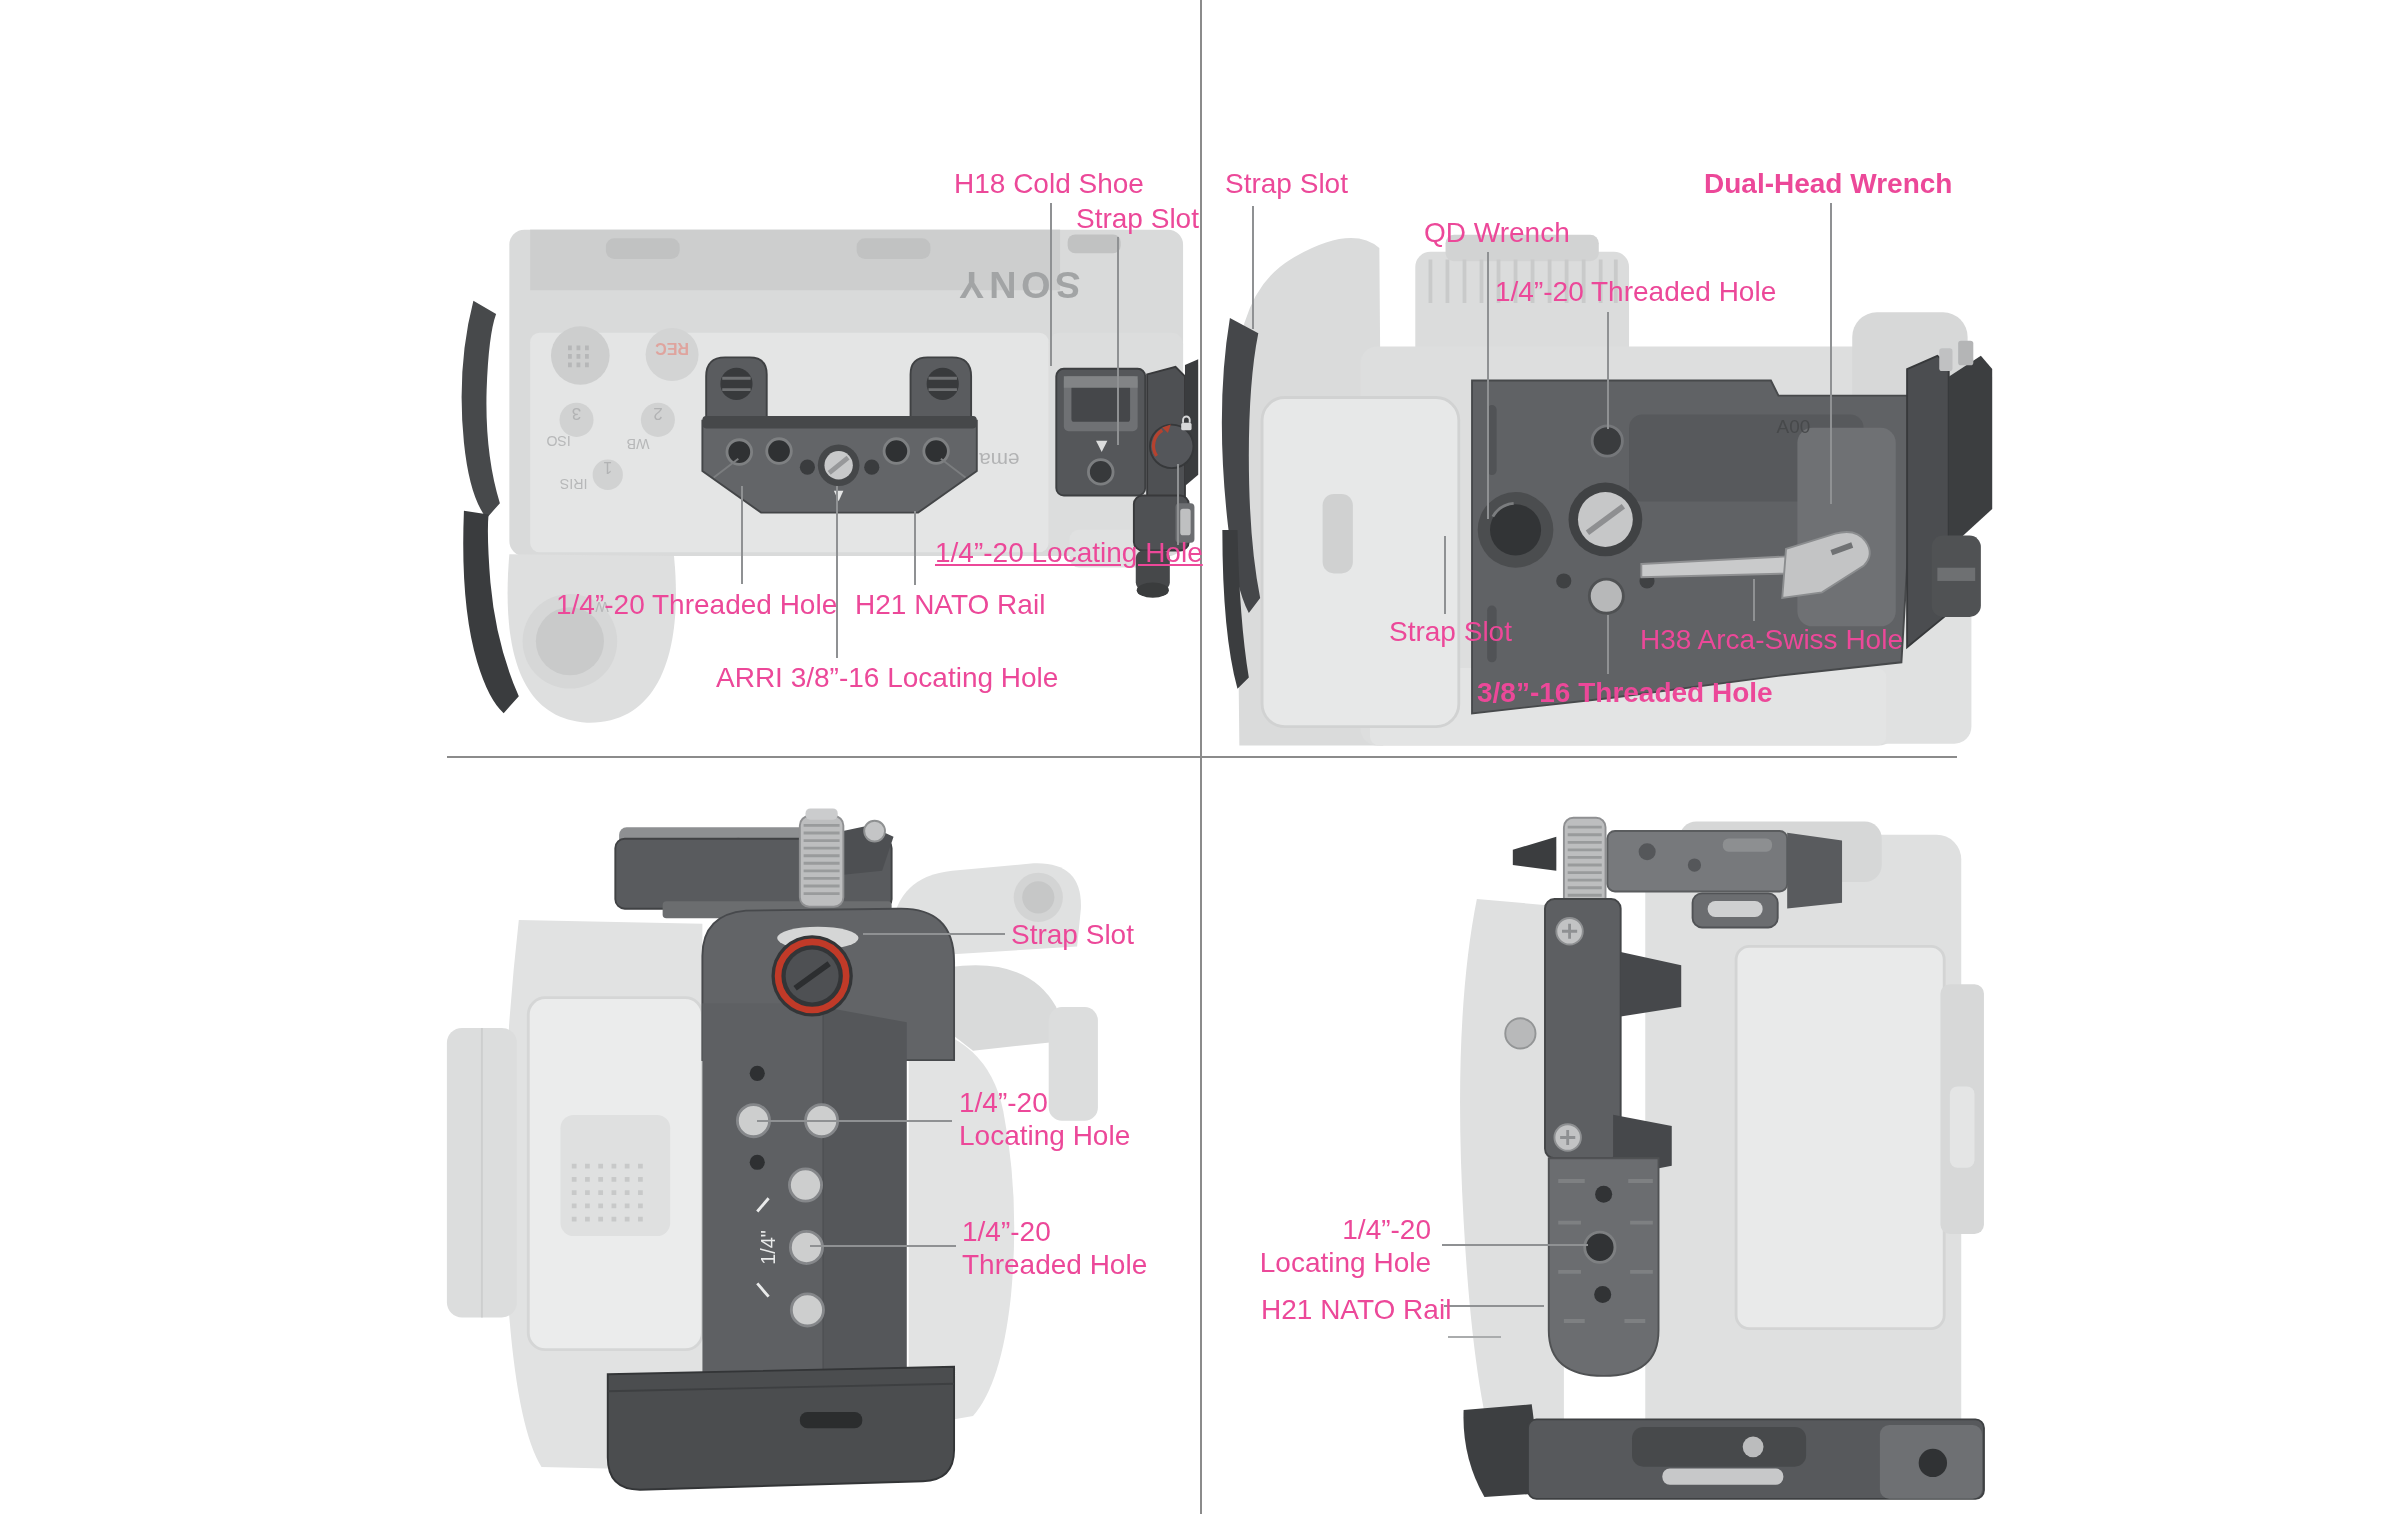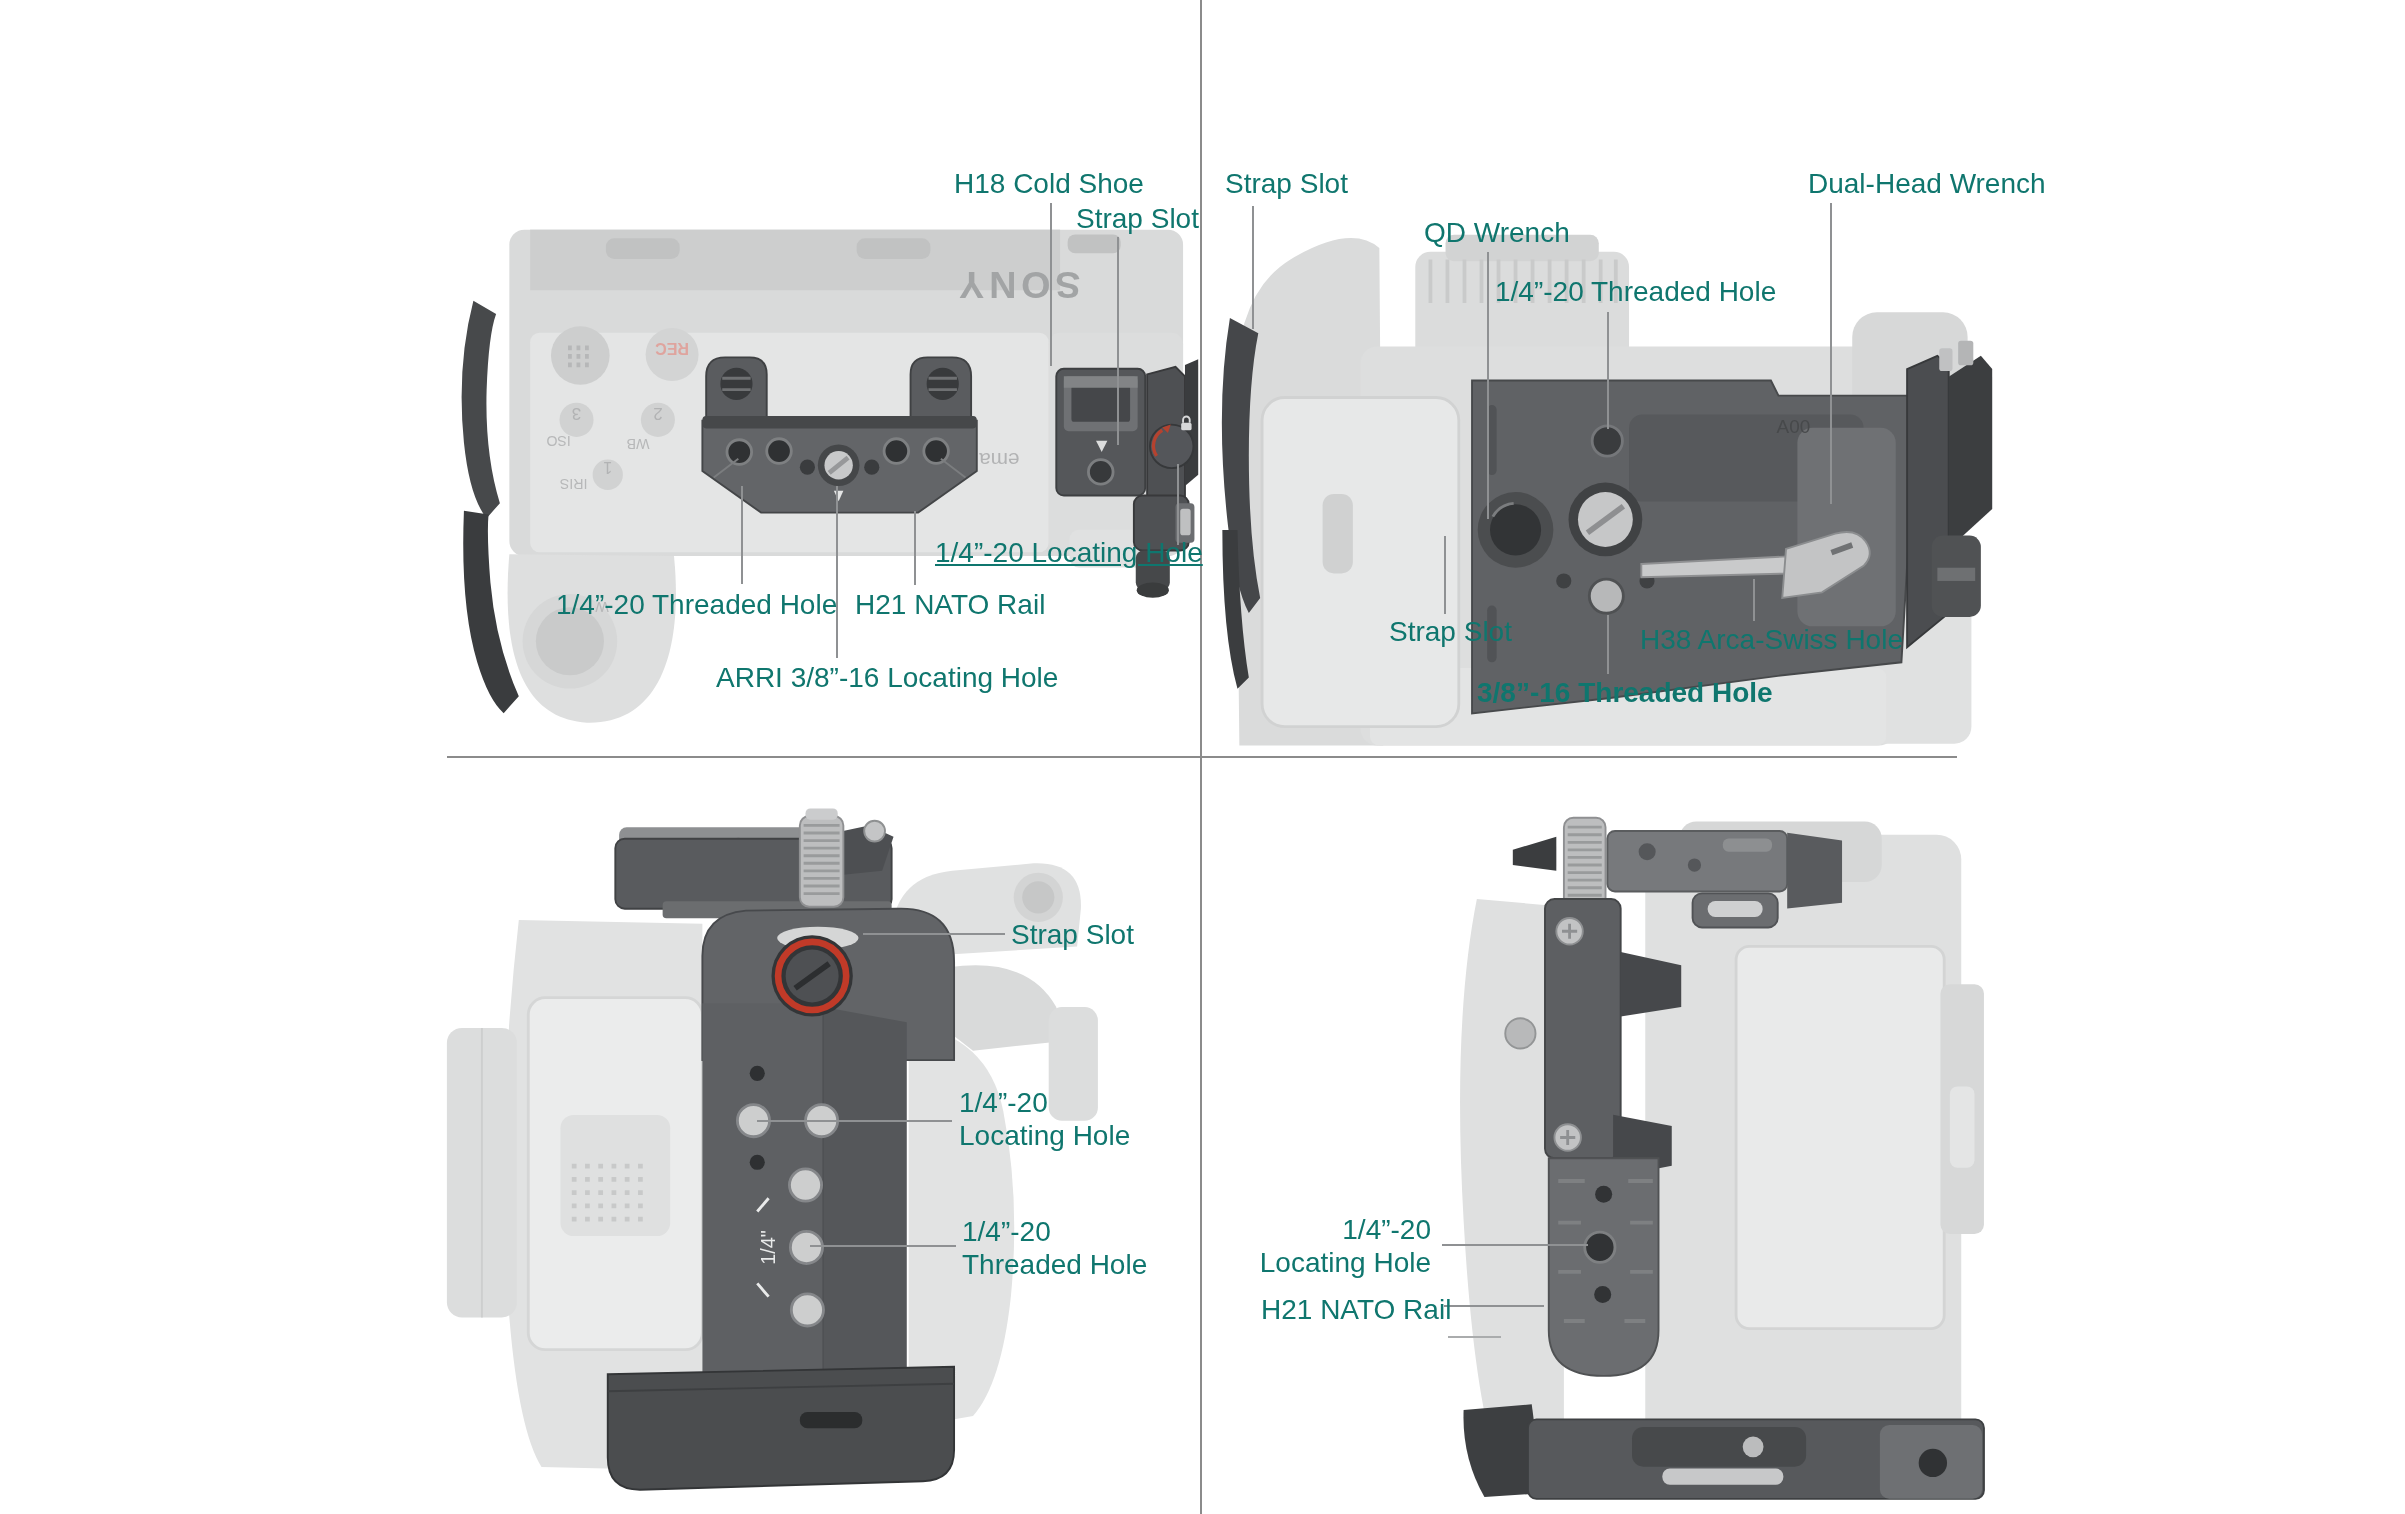--- a/index.html
+++ b/index.html
@@ -1,18 +1,18 @@
 <!DOCTYPE html>
 <html style="font-size:15px"><head>
 <meta charset="utf-8">
 <style>
   html,body{margin:0;padding:0;background:#ffffff;}
   #canvas{position:relative;width:2406px;height:1514px;background:#ffffff;overflow:hidden;
           font-family:"Liberation Sans", sans-serif;}
-  .label{position:absolute;color:#0f766e;font-size:28px;line-height:33px;white-space:nowrap;}
+  .label{position:absolute;color:#ec4899;font-size:28px;line-height:33px;white-space:nowrap;}
   .label.right{text-align:right;}
   .leader-v{position:absolute;width:1.9px;background:#8f9193;}
   .leader-h{position:absolute;height:1.9px;background:#8f9193;}
   .leader-h.faint{background:#aaacad;}
   .divider-v{position:absolute;width:1.9px;background:#8b8b8b;}
   .divider-h{position:absolute;height:1.9px;background:#8b8b8b;}
   svg.illus{position:absolute;}
   svg text{font-family:"Liberation Sans", sans-serif;}
 </style>
 </head>
@@ -170,21 +170,21 @@
   <div class="leader-v" style="left:1487px;top:252px;height:267px;"></div>
   <div class="leader-v" style="left:1607px;top:312px;height:117px;"></div>
   <div class="leader-v" style="left:1830px;top:203px;height:301px;"></div>
   <div class="leader-v" style="left:1444px;top:536px;height:78px;"></div>
   <div class="leader-v" style="left:1753px;top:579px;height:42px;"></div>
   <div class="leader-v" style="left:1607px;top:615px;height:59px;"></div>
 
   <div class="label" style="left:1225px;top:167px;">Strap Slot</div>
   <div class="label" style="left:1424px;top:216px;">QD Wrench</div>
   <div class="label" style="left:1495px;top:275px;">1/4”-20 Threaded Hole</div>
-  <div class="label" style="left:1808px;top:167px;">Dual-Head Wrench</div>
+  <div class="label" style="left:1704px;top:167px;font-weight:bold;">Dual-Head Wrench</div>
   <div class="label" style="left:1389px;top:615px;">Strap Slot</div>
   <div class="label" style="left:1640px;top:623px;">H38 Arca-Swiss Hole</div>
   <div class="label" style="left:1477px;top:676px;font-weight:bold;">3/8”-16 Threaded Hole</div>
 
   <svg class="illus" style="left:445px;top:795px;" width="757" height="710" viewBox="470 840 800 750">
     <g>
       <path d="M548,972 q-26,230 -10,420 q10,120 34,158 l170,4 V976 Z" fill="#e1e2e2"></path>
       <rect x="472" y="1086" width="74" height="306" rx="16" fill="#dcdddd"></rect>
       <path d="M509,1086 v306" stroke="#cdcece" stroke-width="2"></path>
       <rect x="558" y="1054" width="184" height="372" rx="18" fill="#ebecec" stroke="#d5d6d6" stroke-width="3"></rect>

